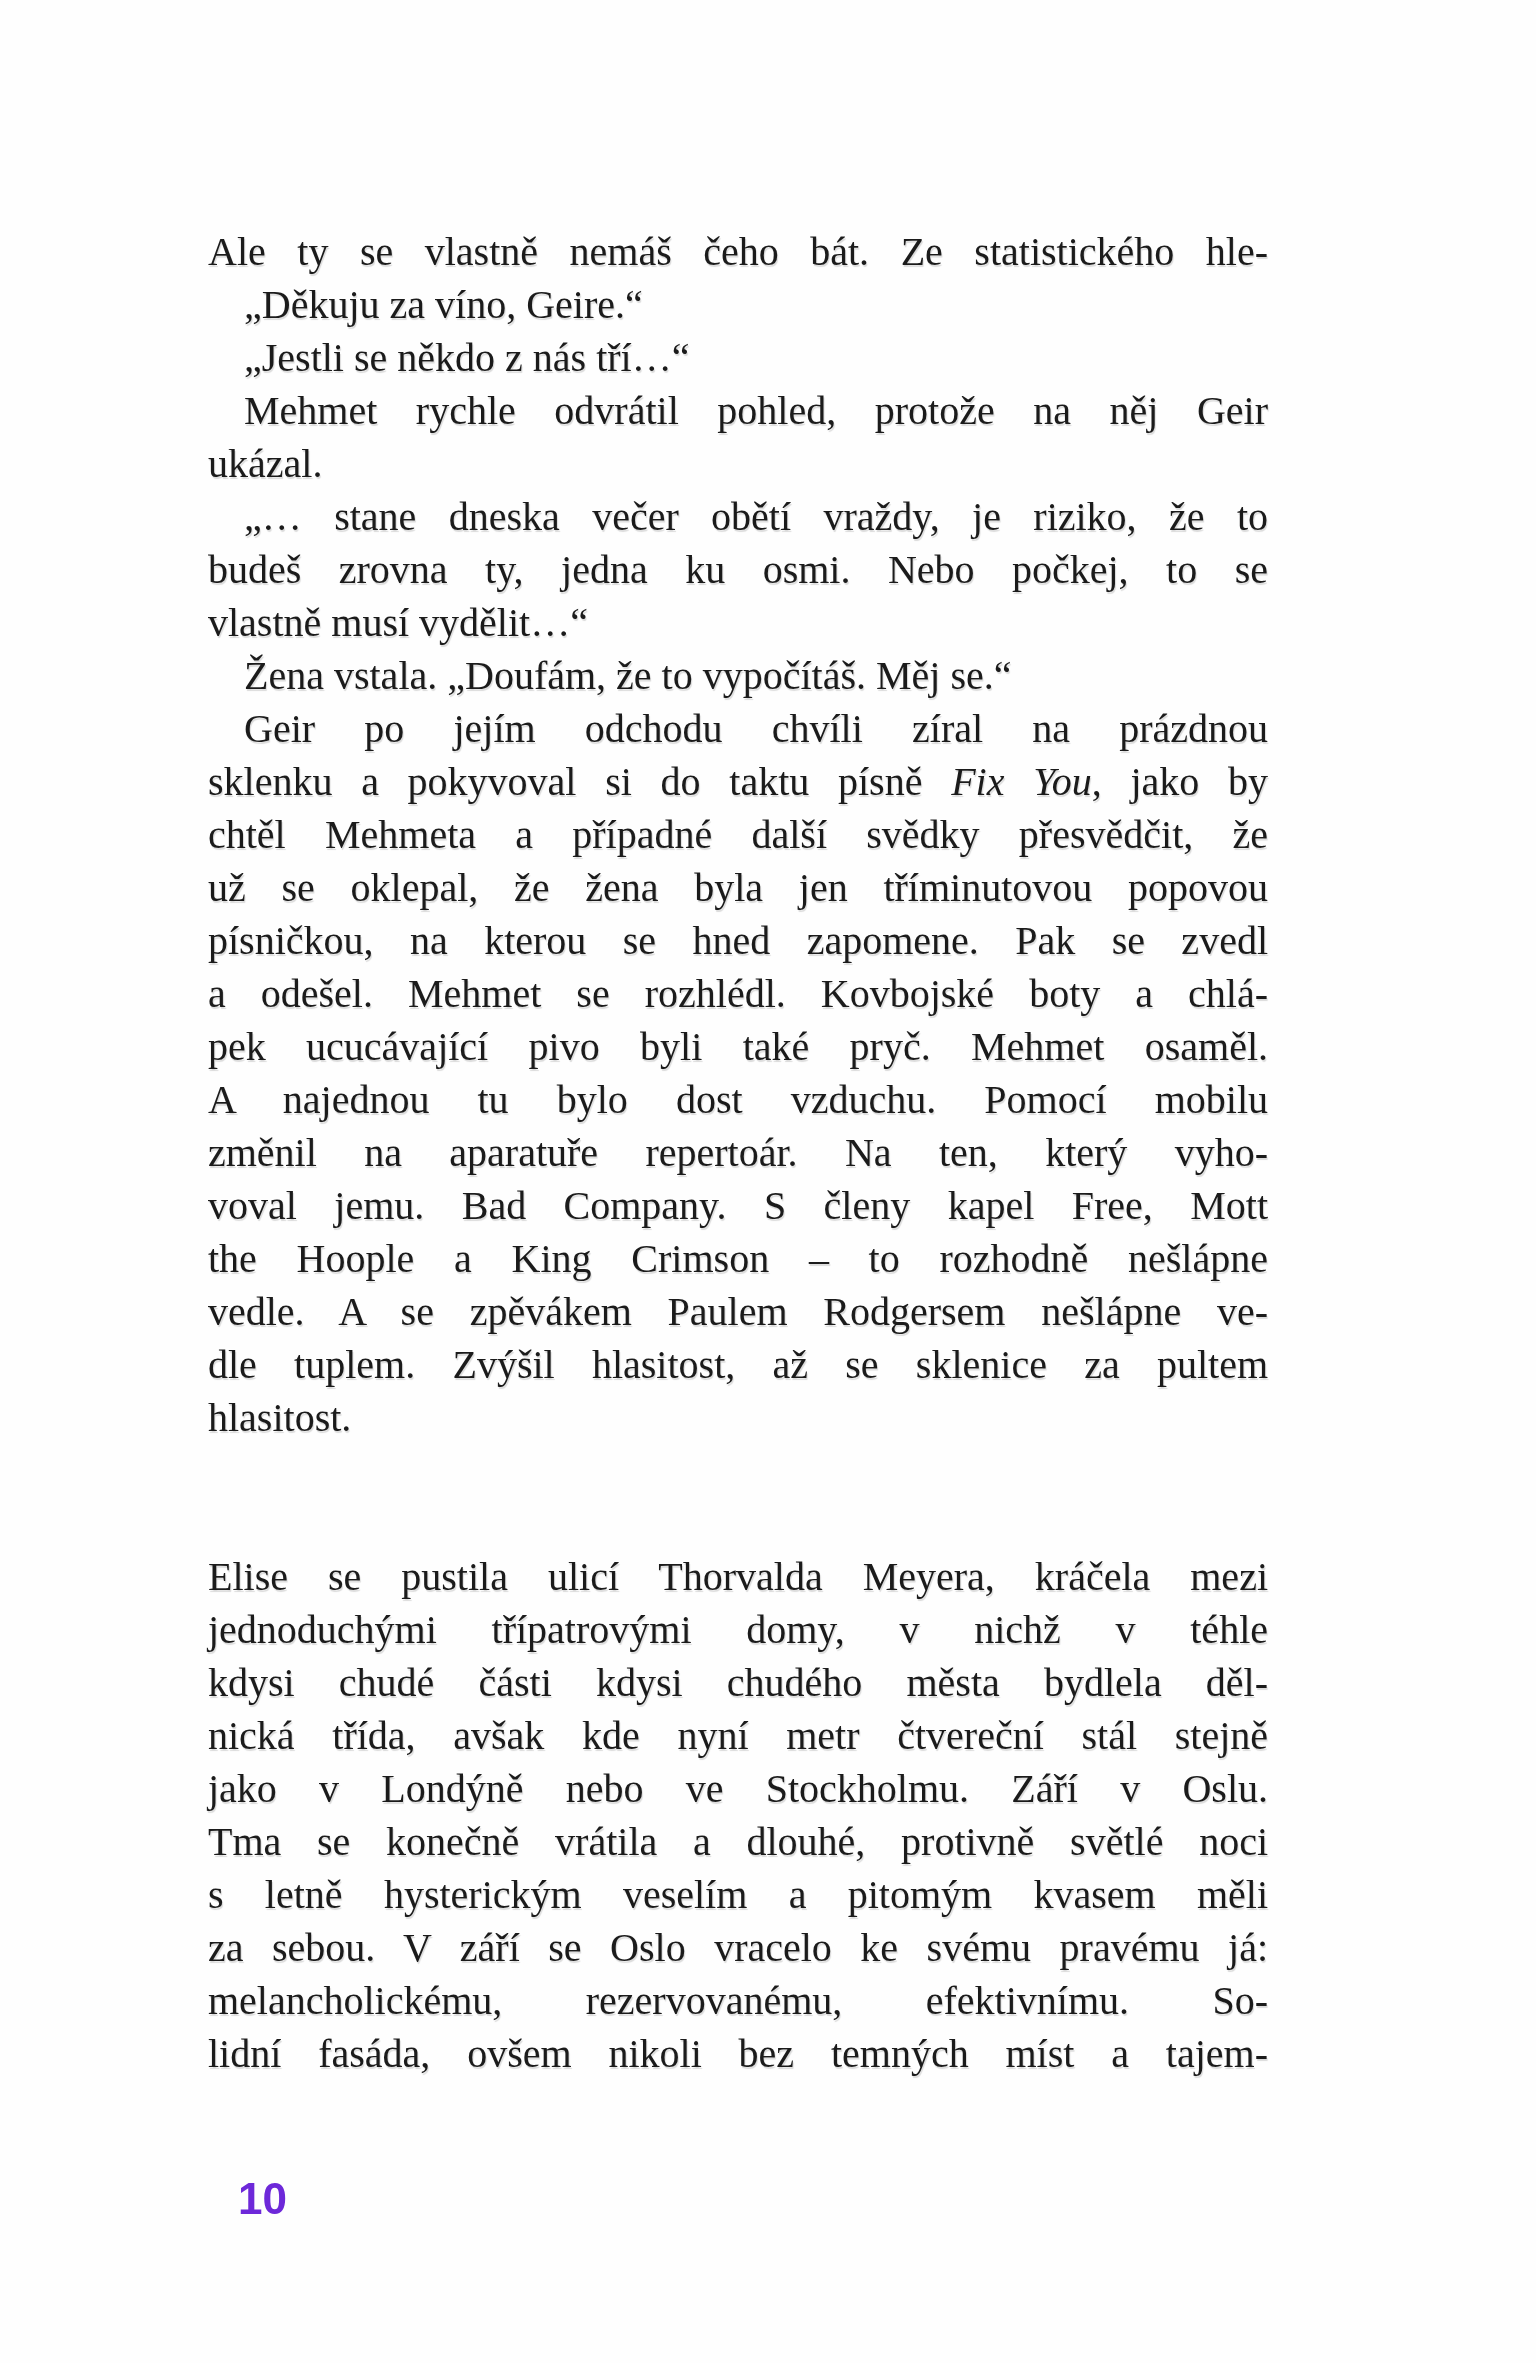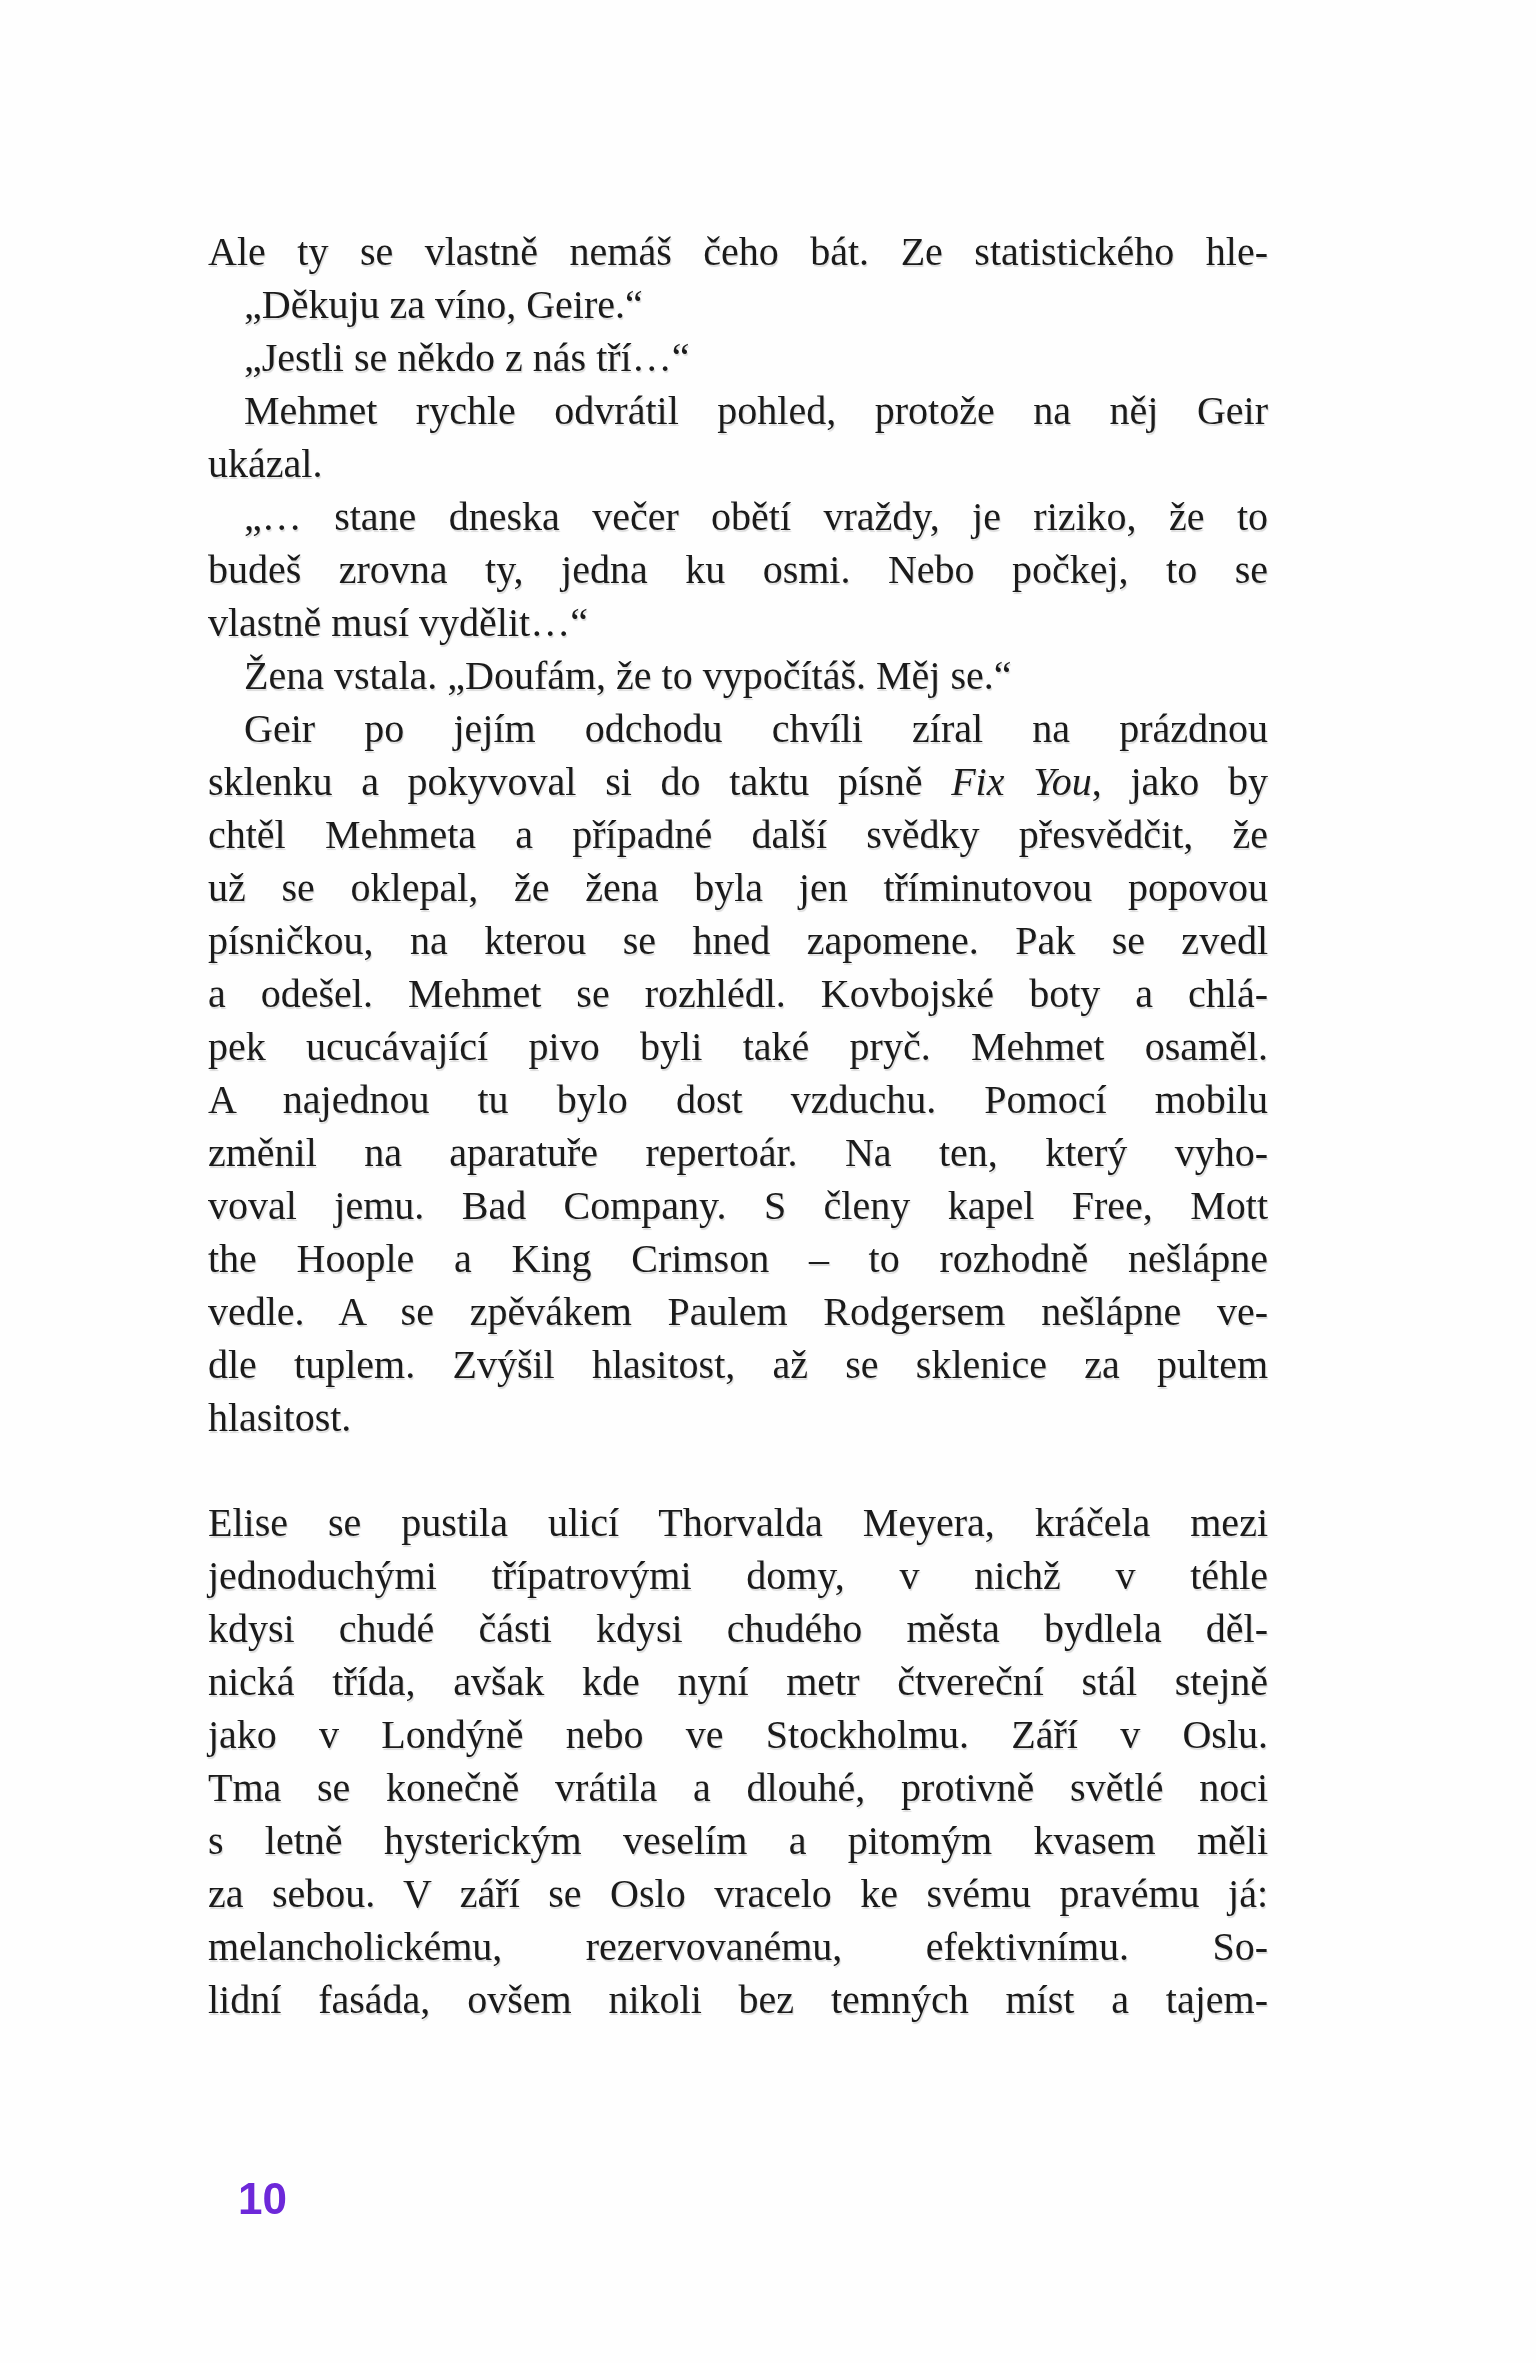--- a/index.html
+++ b/index.html
@@ -34,21 +34,21 @@
     text-align-last: justify;
   }
   .line.rag {
     text-align: left;
     text-align-last: left;
   }
   .line.indent {
     padding-left: 36px;
   }
   .line.gap {
-    margin-top: 52px;
+    margin-top: 106px;
   }
   .line em {
     font-style: italic;
   }
   .page-number {
     position: absolute;
     left: 238px;
     top: 2172px;
     font-family: "Liberation Sans", "DejaVu Sans", sans-serif;
     font-weight: bold;

